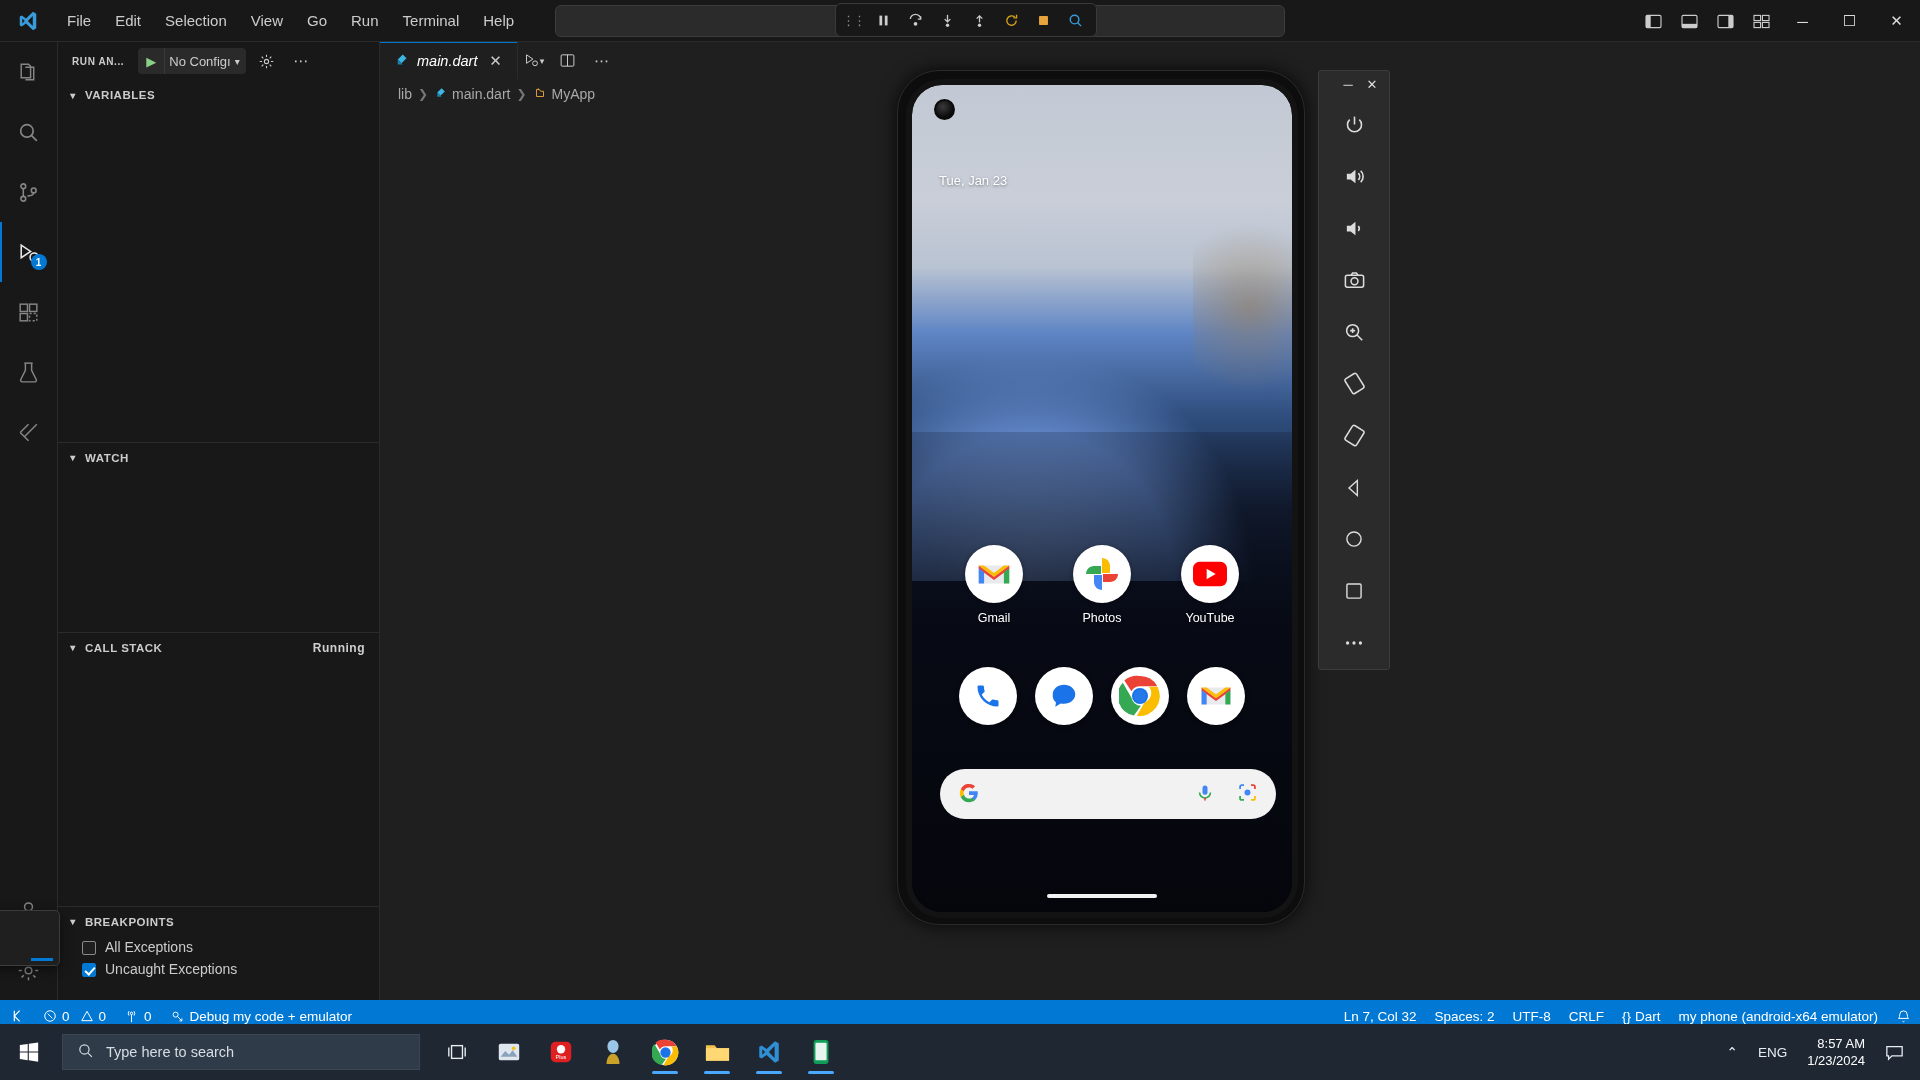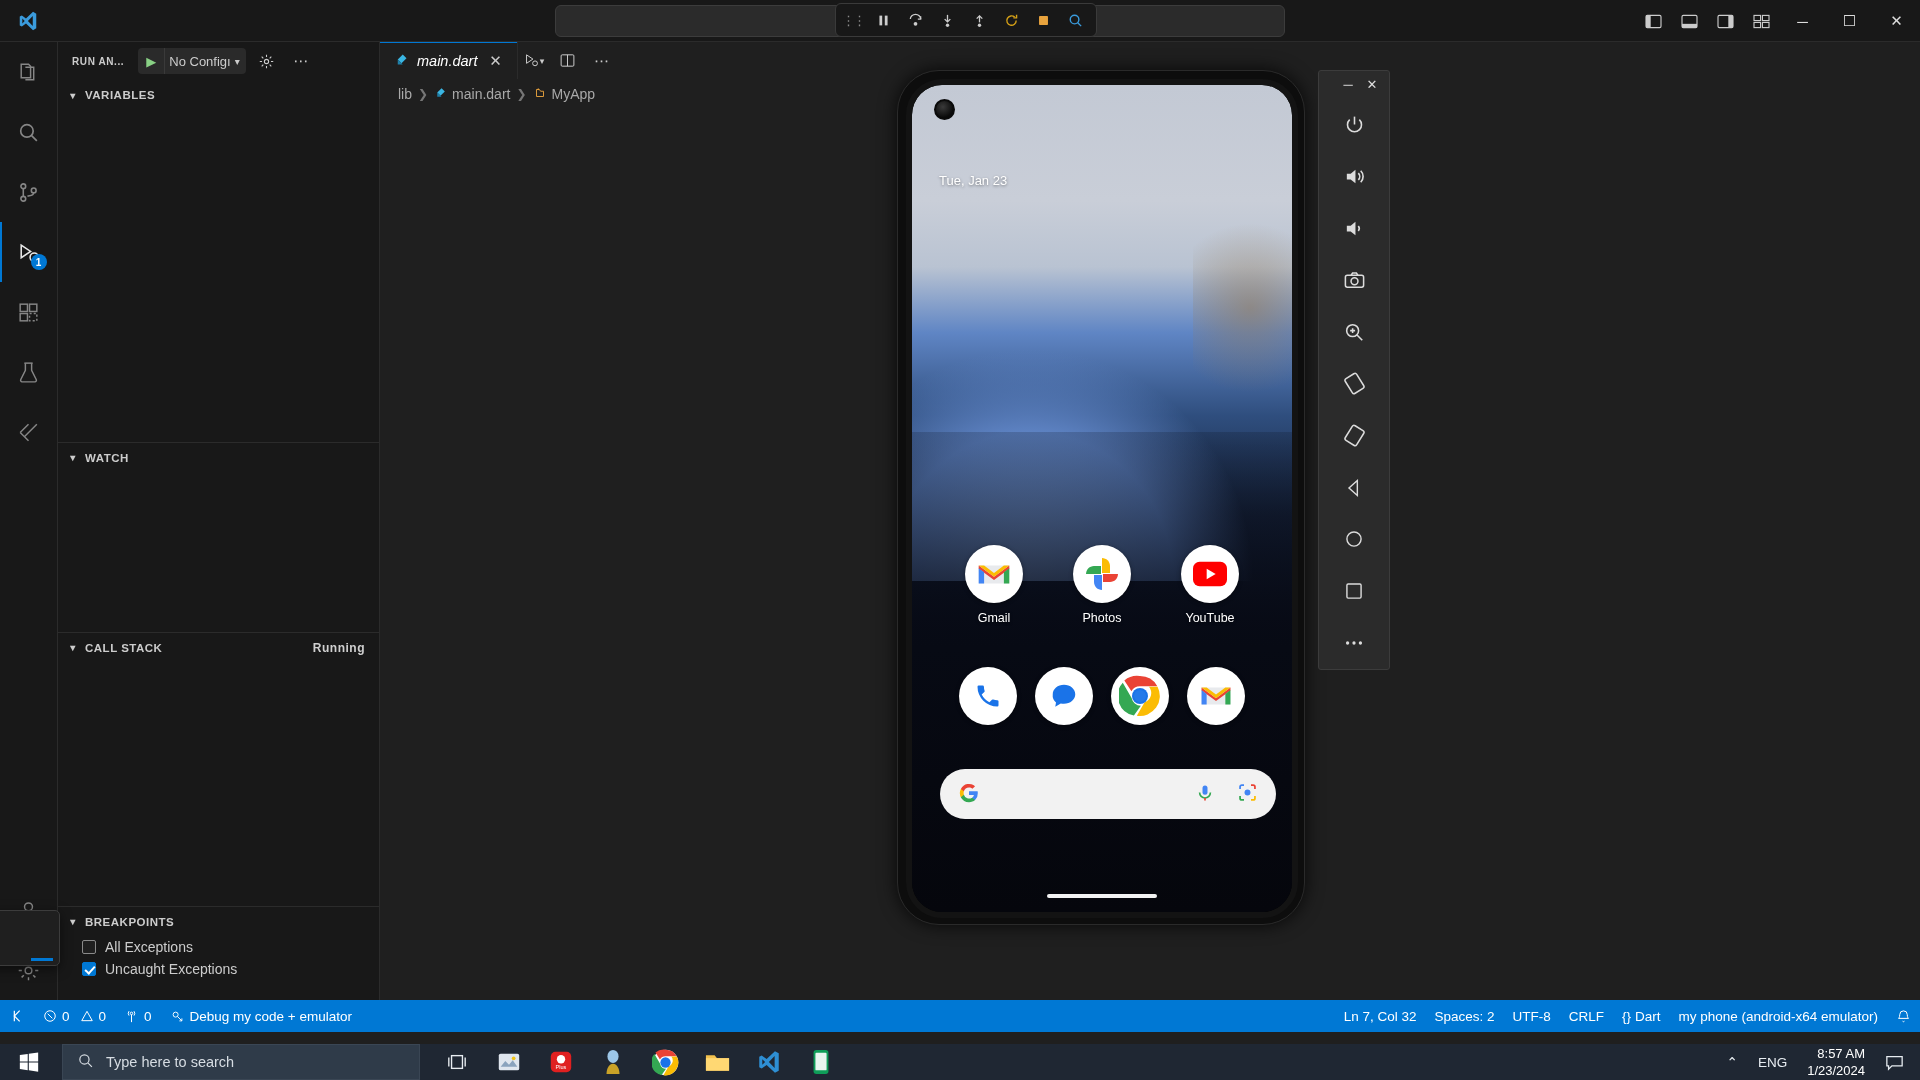--- a/index.html
+++ b/index.html
@@ -92,21 +92,21 @@
     height:30px; display:flex; align-items:center; gap:5px; padding-left:8px;
     font-size:11.5px; font-weight:700; letter-spacing:.5px; color:#cccccc;
     border-top:1px solid #2b2b2b; cursor:default;
   }
   .chev { font-size:10px; color:#ccc; display:inline-block; width:14px; text-align:center;}
   .section-head .right-note {
     margin-left:auto; margin-right:14px; font-size:12px; color:#cfcfcf; font-weight:700;
   }
   .section-body { }
   .bp-row {
-    display:flex; align-items:center; gap:9px; padding:3px 0 3px 24px; font-size:14px; color:#ccc;
+    display:flex; align-items:flex-end; gap:9px; padding:3px 0 3px 24px; font-size:14px; color:#ccc;
     cursor:default;
   }
   .cb {
     width:14px; height:14px; border:1px solid #8a8a8a; border-radius:2px; background:#1f1f1f;
     display:inline-block; position:relative; flex:none;
   }
   .cb.checked { background:#0078d4; border-color:#0078d4; }
   .cb.checked:after {
     content:""; position:absolute; left:4px; top:1px; width:4px; height:8px;
     border:solid #fff; border-width:0 2px 2px 0; transform:rotate(42deg);
@@ -248,21 +248,21 @@
   .statusbar {
     position:absolute; left:0; bottom:48px; width:1920px; height:32px;
     background:#0078d4; color:#fff; display:flex; align-items:center;
     font-size:13.5px; padding:0 0 0 0;
   }
   .sb-item { display:flex; align-items:center; gap:5px; padding:0 9px; height:32px; cursor:default;}
   .sb-right { margin-left:auto; display:flex; align-items:flex-start; }
 
   
   .taskbar {
-    position:absolute; left:0; bottom:0; width:1920px; height:36px;
+    position:absolute; left:0; bottom:0; width:1920px; height:56px;
     background:#1f2733; display:flex; align-items:center;
   }
   .start {
     width:58px; height:48px; display:flex; align-items:center; justify-content:center; cursor:default;
   }
   .tb-search {
     width:358px; height:36px; background:#2f3b49; display:flex; align-items:center;
     gap:12px; padding:0 14px; margin-left:4px; border:1px solid #3a4654; cursor:default;
   }
   .tb-search .ph { color:#d7dde3; font-size:14.5px; }
@@ -282,20 +282,30 @@
 </head>
 <body>
 
 <div class="app">
 
   <div class="titlebar">
     <div class="vs-logo">
       <svg viewBox="0 0 24 24">
           <path fill="#3a9bdc" d="M17.5 2 9.8 9.3 5.3 6 3 7.1v9.8L5.3 18l4.5-3.3 7.7 7.3L21 20V4l-3.5-2zM5.8 14.6V9.4L8.4 12l-2.6 2.6zm11.4 2.9-5.3-5.5 5.3-5.5v11z"></path>
         </svg>
+    </div>
+    <div class="menu">
+      <div class="menu-item">File</div>
+      <div class="menu-item">Edit</div>
+      <div class="menu-item">Selection</div>
+      <div class="menu-item">View</div>
+      <div class="menu-item">Go</div>
+      <div class="menu-item">Run</div>
+      <div class="menu-item">Terminal</div>
+      <div class="menu-item">Help</div>
     </div>
 
     <div class="nav-arrow-left">←</div>
     <div class="nav-arrow-right">→</div>
     <div class="tb-center"></div>
 
     <div class="debug-toolbar">
       <div class="dt-grip">⋮⋮</div>
       <div class="dt-btn">
         <svg width="13" height="13" viewBox="0 0 16 16">

